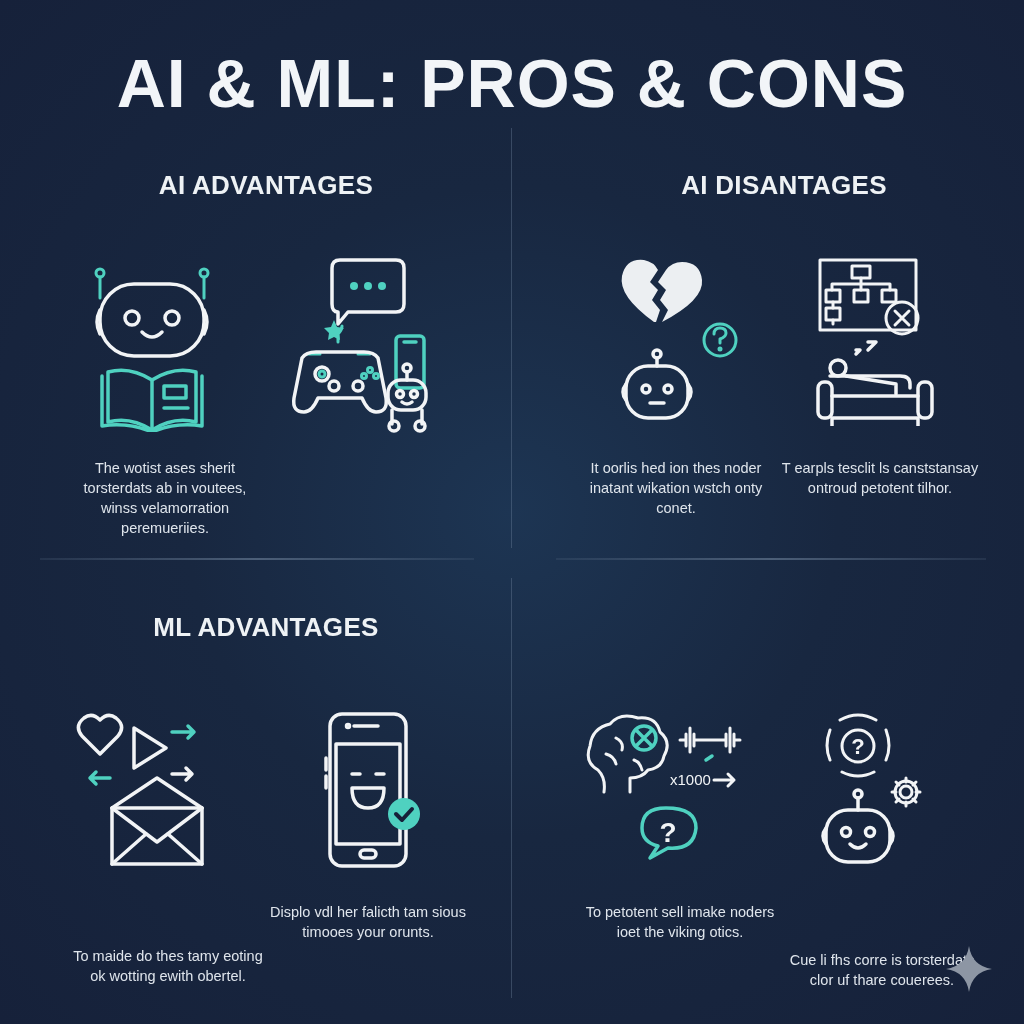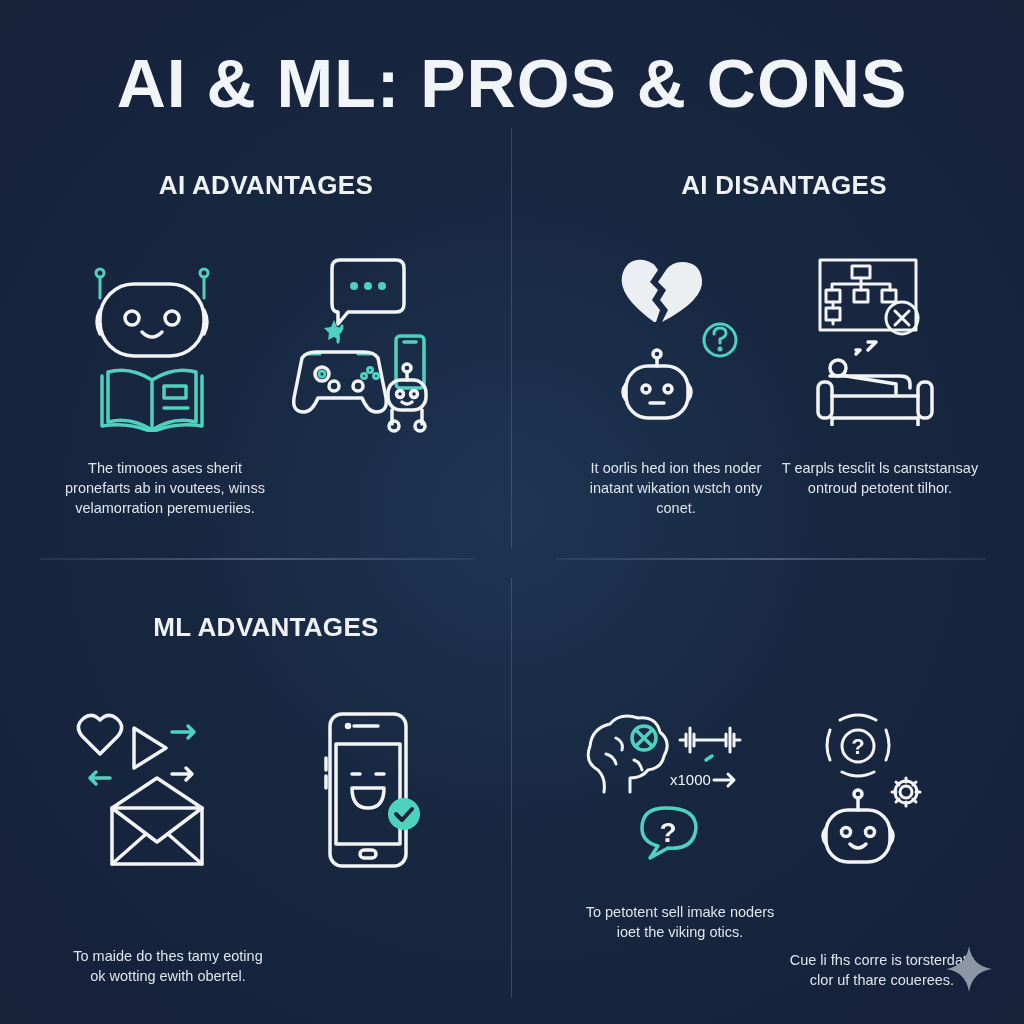--- a/index.html
+++ b/index.html
@@ -100,21 +100,21 @@
         <line x1="119" y1="116" x2="119" y2="124"></line>
         <rect x="100" y="124" width="38" height="30" rx="13"></rect>
         <circle cx="112" cy="138" r="3.5"></circle>
         <circle cx="126" cy="138" r="3.5"></circle>
         <path d="M114 146 q5 4 10 0"></path>
         <path d="M104 154 v14 M134 154 v14"></path>
         <circle cx="106" cy="170" r="5"></circle>
         <circle cx="132" cy="170" r="5"></circle>
       </g>
   </svg>
-  <div class="desc" style="left:65px;top:288px;">The timooes ases sherit pronefarts ab in voutees, winss velamorration peremueriies.</div>
+  <div class="desc" style="left:65px;top:288px;">The wotist ases sherit torsterdats ab in voutees, winss velamorration peremueriies.</div>
 </div>
 
 <div class="quad" style="left:512px;top:170px;">
   <h2 style="left:-2px;text-align:center;">AI DISANTAGES</h2>
   <svg class="icon" style="left:98px;top:88px;" width="130" height="170" viewBox="0 0 130 170" fill="none" stroke-linecap="round" stroke-linejoin="round">
     <path d="M44 64 q-36 -26 -32 -46 q4 -18 22 -16 q10 2 14 10 l-8 12 8 8 -6 10 8 10 -4 12z" fill="#eceff2"></path>
     <path d="M52 64 l6 -12 -8 -10 6 -10 -8 -8 8 -12 q6 -8 16 -8 q18 0 20 18 q2 20 -40 42z" fill="#eceff2"></path>
     <g stroke="#4fd1c0" stroke-width="3">
         <circle cx="110" cy="82" r="16"></circle>
         <path d="M104 76 q0 -6 6 -6 q6 0 6 5 q0 4 -6 6 v4"></path>
@@ -184,20 +184,21 @@
         <line x1="32" y1="16" x2="56" y2="16"></line>
         <rect x="38" y="140" width="16" height="8" rx="4"></rect>
         <path d="M4 48 v12 M4 66 v12"></path>
         <path d="M30 64 h8 M54 64 h8"></path>
         <path d="M30 78 h32 q0 20 -16 20 q-16 0 -16 -20z"></path>
       </g>
     <circle cx="82" cy="104" r="16" fill="#4fd1c0"></circle>
     <path d="M74 104 l6 6 10 -11" stroke="#16213a" stroke-width="4" fill="none" stroke-linecap="round"></path>
   </svg>
   <div class="desc" style="left:68px;top:294px;margin-top:40px;">To maide do thes tamy eoting ok wotting ewith obertel.</div>
+  <div class="desc" style="left:268px;top:290px;">Displo vdl her falicth tam sious timooes your orunts.</div>
 </div>
 
 <div class="quad" style="left:512px;top:612px;">
   <svg class="icon" style="left:70px;top:100px;" width="180" height="160" viewBox="0 0 180 160" fill="none" stroke-linecap="round" stroke-linejoin="round">
     <g stroke="#f2f4f6" stroke-width="3">
         <path d="M16 58 q-14 -8 -8 -24 q2 -18 20 -22 q10 -12 28 -6 q18 -2 22 14 q12 10 4 24 q-2 12 -16 14 q-6 8 -18 8 v14 M16 58 q8 8 6 22 M34 26 q8 4 6 12 M24 42 q8 2 10 10 M52 48 q6 2 8 10"></path>
         <path d="M108 16 v24 M104 22 v12 M112 22 v12 M148 16 v24 M144 22 v12 M152 22 v12 M112 28 h32 M98 28 h6 M152 28 h6"></path>
       </g>
     <g stroke="#4fd1c0" stroke-width="3.5">
         <circle cx="62" cy="26" r="12"></circle>

